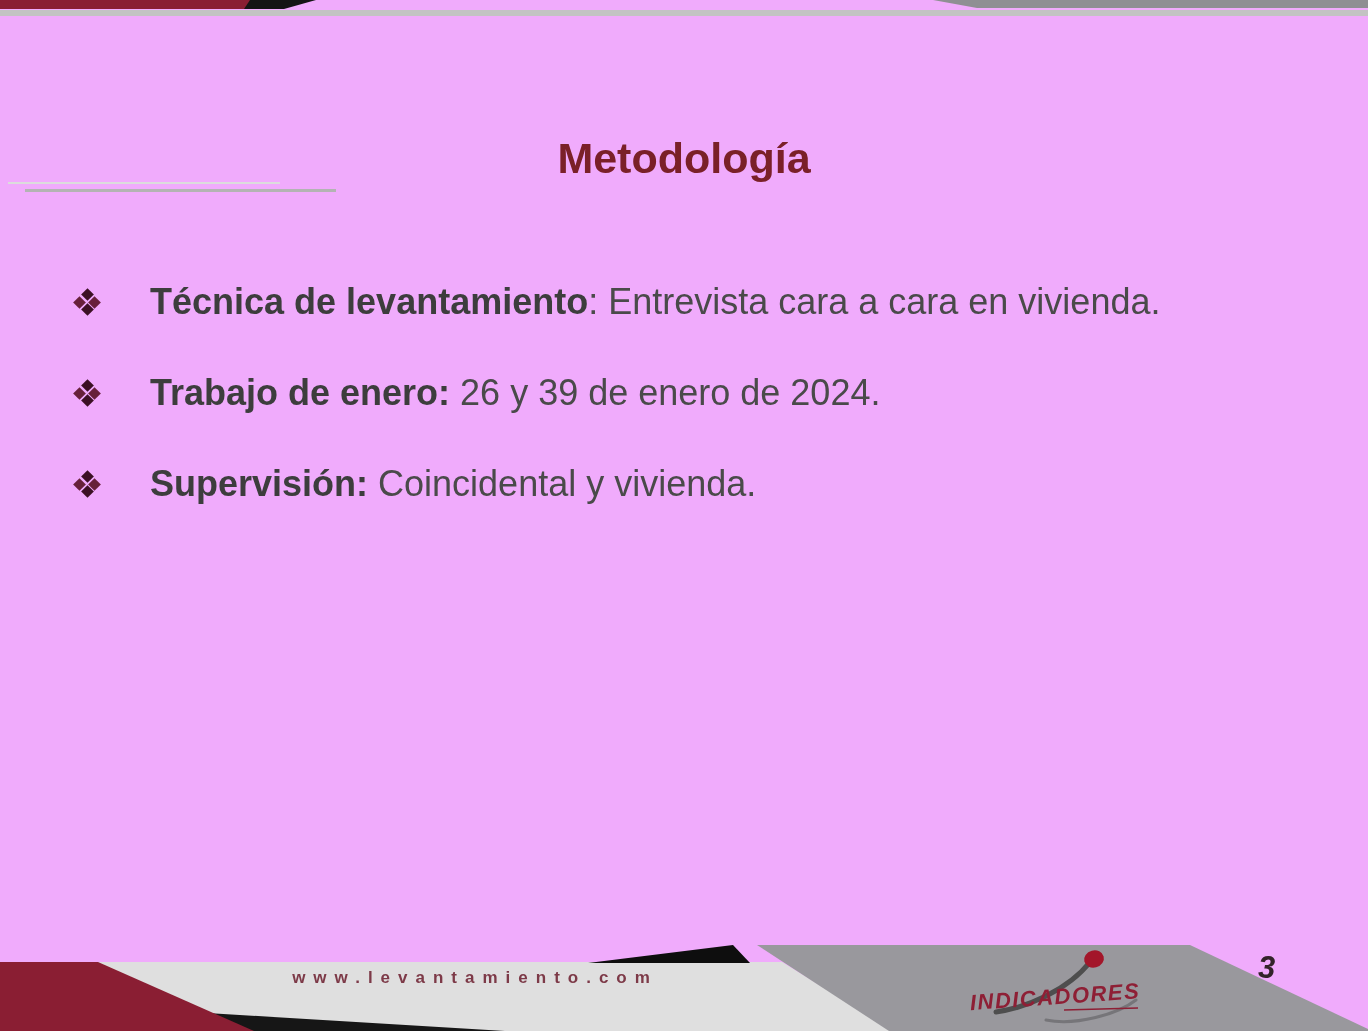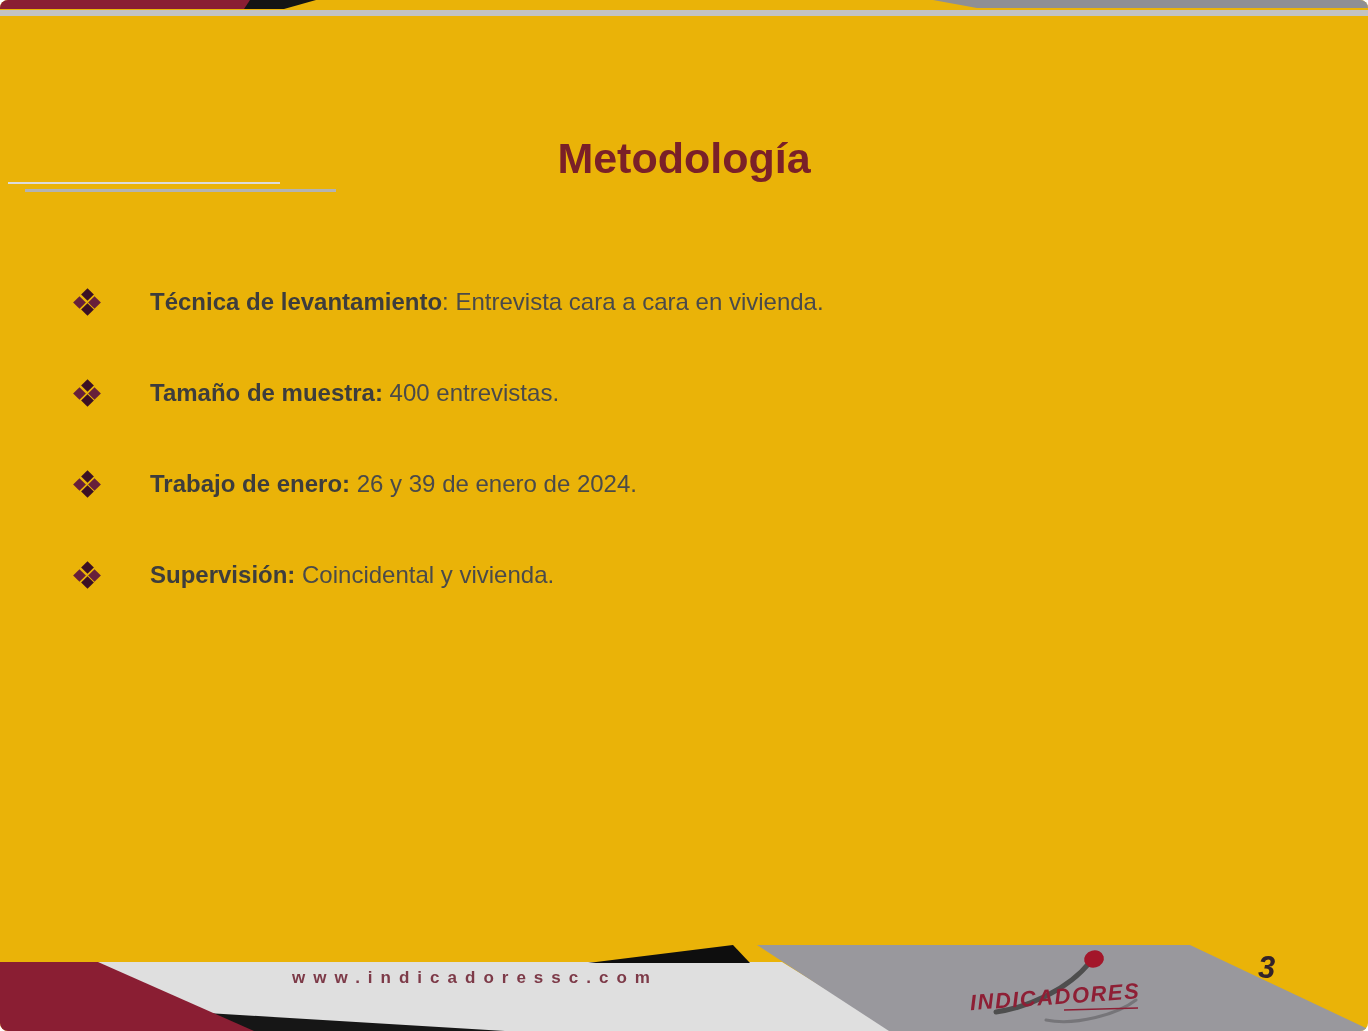--- a/index.html
+++ b/index.html
@@ -1,19 +1,18 @@
 <!DOCTYPE html>
 <html><head>
 <meta charset="utf-8">
 <style>
   html,body{margin:0;padding:0;background:#ffffff;}
   .slide{
-    position:relative;width:1368px;height:1031px;background:#eab308;overflow:hidden;
+    position:relative;width:1368px;height:1031px;background:#f0abfc;overflow:hidden;
     font-family:"Liberation Sans", sans-serif;
-    border-radius:8px;
   }
   
   .top-maroon{position:absolute;top:0;left:0;width:320px;height:9px;
     background:#8a1e33;clip-path:polygon(0 0,262px 0,250px 9px,0 9px);}
   .top-black{position:absolute;top:0;left:0;width:340px;height:9px;
     background:#141414;clip-path:polygon(250px 0,316px 0,284px 9px,244px 9px);}
   .top-gray-right{position:absolute;top:0;left:0;width:1368px;height:8px;
     background:#8f8f93;clip-path:polygon(933px 0,1368px 0,1368px 8px,977px 8px);}
   .top-gray-bar{position:absolute;top:10px;left:0;width:1368px;height:6px;background:#c3c3c3;}
   .deco-line-a{position:absolute;top:182px;left:8px;width:272px;height:2px;background:#dcdcdc;}
@@ -26,21 +25,21 @@
   
   .bullets{position:absolute;top:280px;left:75px;width:1240px;list-style:none;margin:0;padding:0;}
   .bullet-row{display:flex;align-items:flex-start;margin-bottom:47px;}
   .bullet-marker{width:75px;flex:0 0 75px;position:relative;height:44px;}
   .diamond-cluster{position:absolute;left:0;top:10px;width:24px;height:24px;}
   .diamond-cluster i{position:absolute;width:9px;height:9px;transform:rotate(45deg);}
   .diamond-cluster .d-top   {left:7.5px;top:0;   background:#3c1024;}
   .diamond-cluster .d-bottom{left:7.5px;top:15px;background:#3c1024;}
   .diamond-cluster .d-left  {left:0;   top:7.5px;background:#67203a;}
   .diamond-cluster .d-right {left:15px;top:7.5px;background:#67203a;}
-  .bullet-text{font-size:24px;line-height:44px;color:#4a4a4a;width:1160px;}
+  .bullet-text{font-size:36px;line-height:44px;color:#4a4a4a;width:1160px;}
   .bullet-text b{color:#3d3d3d;font-weight:bold;}
   
   .footer{position:absolute;left:0;bottom:0;width:1368px;height:101px;}
   .f-url-band{position:absolute;inset:0;background:#dfdfdf;
     clip-path:polygon(95px 32px,782px 32px,894px 101px,243px 101px);}
   .f-black-wedge{position:absolute;inset:0;background:#161616;
     clip-path:polygon(207px 83px,505px 101px,207px 101px);}
   .f-maroon{position:absolute;inset:0;background:#8a1e33;
     clip-path:polygon(0 32px,98px 32px,254px 101px,0 101px);}
   .f-black-tri{position:absolute;inset:0;background:#0e0e0e;
@@ -81,33 +80,20 @@
             <i class="d-left"></i>
             <i class="d-right"></i>
             <i class="d-bottom"></i>
         </span>
       </div>
       <div class="bullet-text">
         <b>Técnica de levantamiento</b><span>: Entrevista cara a cara en vivienda.</span>
       </div>
     </li>
 
-    <li class="bullet-row">
-      <div class="bullet-marker">
-        <span class="diamond-cluster">
-          <i class="d-top"></i>
-            <i class="d-left"></i>
-            <i class="d-right"></i>
-            <i class="d-bottom"></i>
-        </span>
-      </div>
-      <div class="bullet-text">
-        <b>Tamaño de muestra:</b><span> 400 entrevistas.</span>
-      </div>
-    </li>
 
 
 
     <li class="bullet-row">
       <div class="bullet-marker">
         <span class="diamond-cluster">
           <i class="d-top"></i>
             <i class="d-left"></i>
             <i class="d-right"></i>
             <i class="d-bottom"></i>
@@ -134,21 +120,21 @@
 
   </ul>
 
   <div class="footer">
     <div class="f-url-band"></div>
     <div class="f-black-wedge"></div>
     <div class="f-maroon"></div>
     <div class="f-black-tri"></div>
     <div class="f-big-gray"></div>
 
-    <div class="f-url">www.indicadoressc.com</div>
+    <div class="f-url">www.levantamiento.com</div>
 
     <svg class="f-logo" viewBox="0 0 220 80">
       <path d="M28,64 C58,60 100,42 122,14" stroke="#4e4e4e" stroke-width="5" fill="none" stroke-linecap="round"></path>
       <path d="M78,72 C108,78 150,66 168,52" stroke="#6d6d70" stroke-width="3" fill="none" stroke-linecap="round" opacity="0.8"></path>
       <ellipse cx="126" cy="11" rx="10" ry="8.5" fill="#a3162a" transform="rotate(-15 126 11)"></ellipse>
       <text x="2" y="56" font-size="22" font-weight="bold" font-style="italic" fill="#8e1f35" letter-spacing="1.5" transform="rotate(-4 90 52)" font-family="Liberation Sans, sans-serif">INDICADORES</text>
       <line x1="96" y1="62" x2="170" y2="60" stroke="#8e1f35" stroke-width="1.5"></line>
     </svg>
 
     <div class="f-page-num">3</div>

